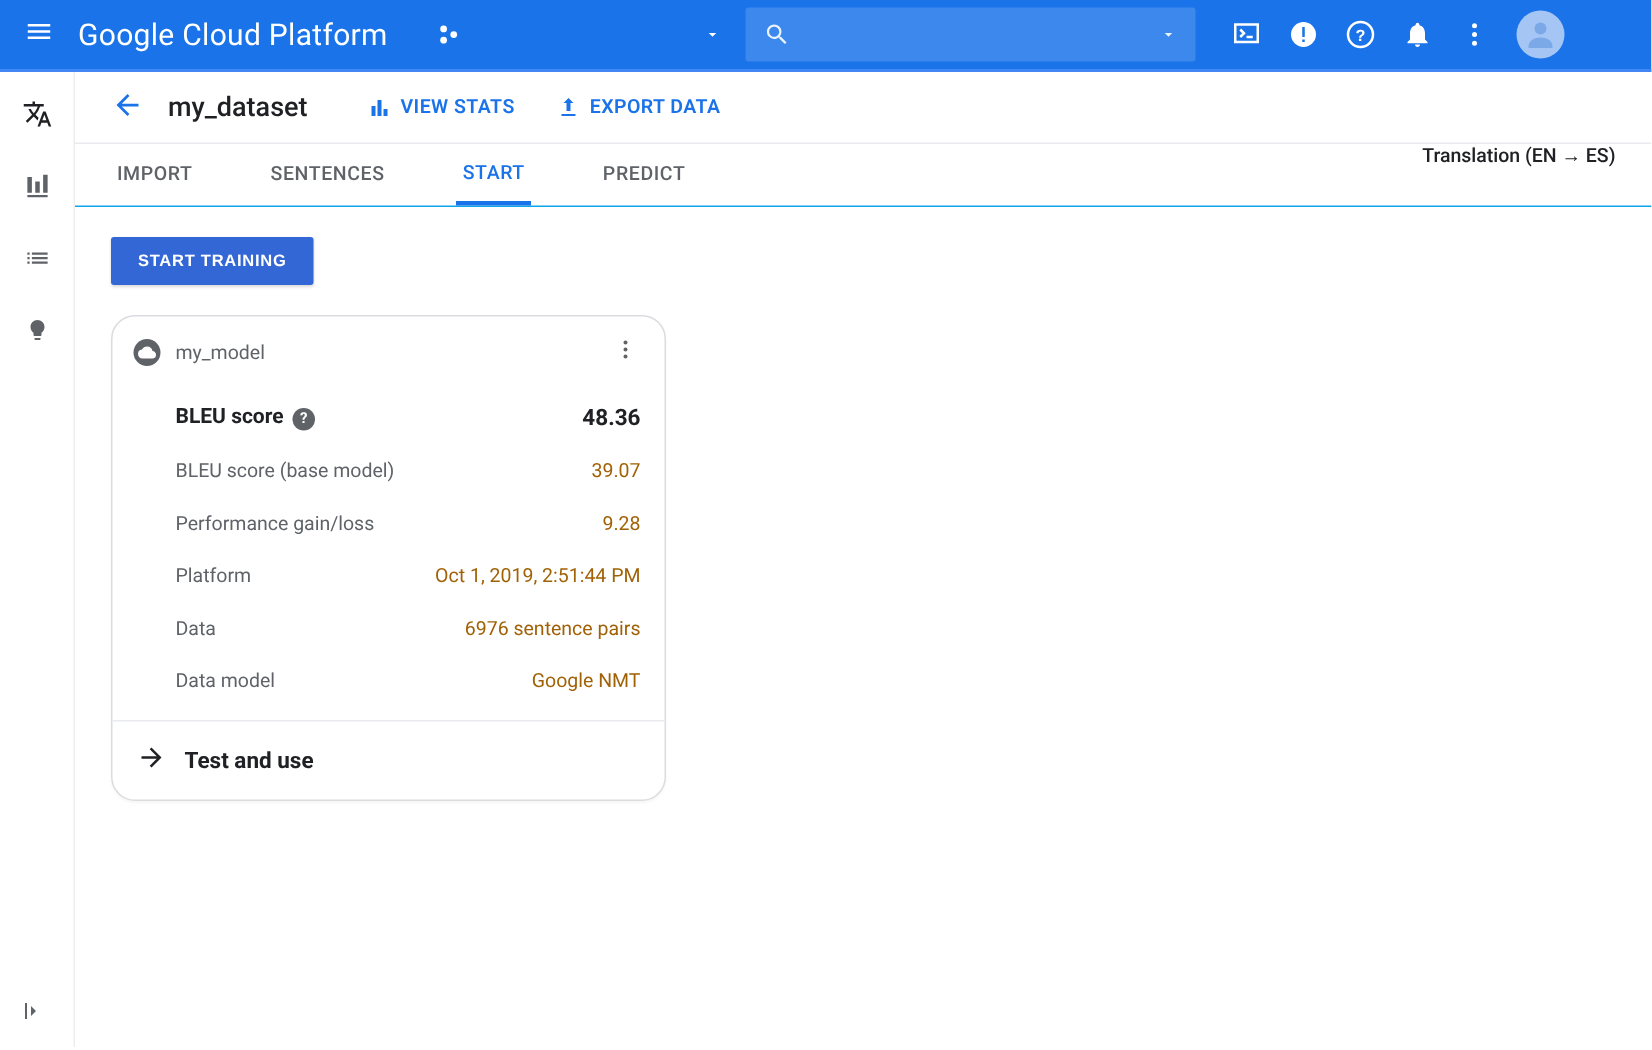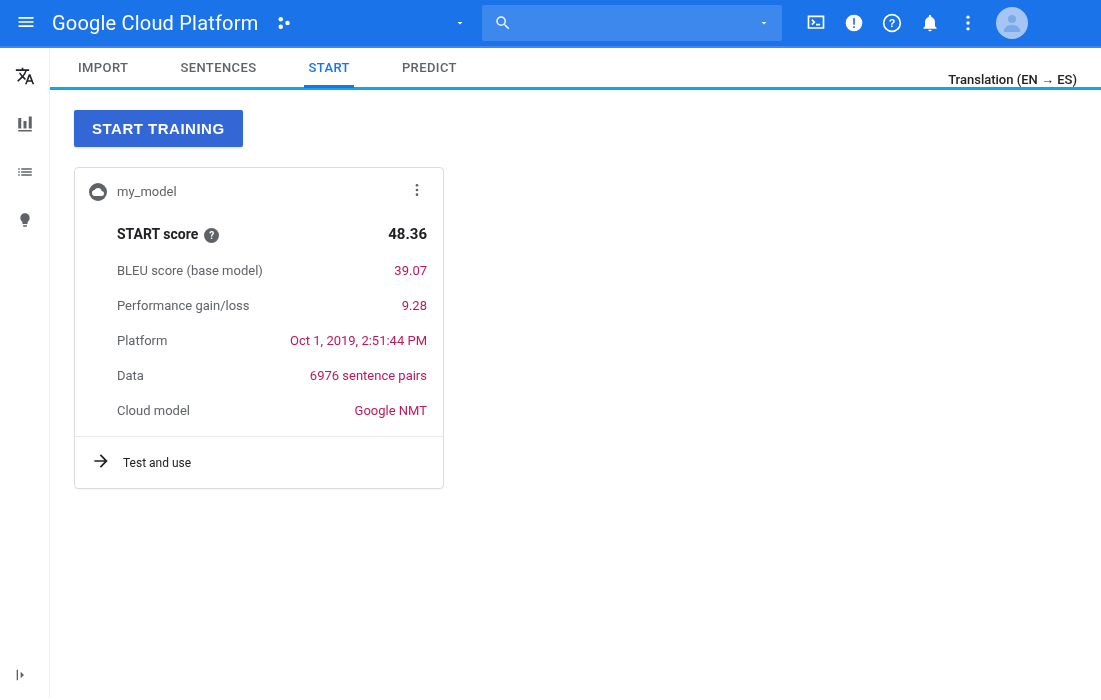--- a/index.html
+++ b/index.html
@@ -1,19 +1,19 @@
 <!DOCTYPE html>
 <html><head>
 <meta charset="utf-8">
 <style>
   * { box-sizing: border-box; margin: 0; padding: 0; }
   body { font-family: 'Roboto', 'Helvetica Neue', Arial, sans-serif; font-size: 14px; color: #202124; width: 1101px; height: 700px; overflow: hidden; background: #fff; }
   .topbar { background: #1a73e8; height: 48px; display: flex; align-items: center; padding: 0 12px; color: #fff; border-bottom: 2px solid #4285f4; }
   .topbar .hamburger { width: 24px; margin: 0 12px 0 4px; cursor: pointer; }
-  .topbar .brand { font-size: 20px; font-weight: 400; margin-right: 8px; letter-spacing: 0.2px;}
+  .topbar .brand { font-size: 20px; font-weight: 400; margin-right: 23px; letter-spacing: 0.2px;}
   .topbar .project-dots { margin-left: 8px; display:flex; align-items:center; margin-right:12px;}
   .topbar .project-drop { width: 170px; display:flex; align-items:center; justify-content:flex-end; padding-right:8px;}
   .topbar .search { flex:1; background:#3c88ec; border-radius:2px; height:36px; display:flex; align-items:center; padding:0 12px; color:#fff; margin:0 8px; max-width:300px;}
   .topbar .search svg { opacity:0.9;}
   .topbar .search-spacer { flex:1;}
   .topbar .search-drop { opacity:0.9;}
   .topbar .right-icons { display:flex; align-items:center; gap:18px; margin-left:16px; margin-right:4px;}
   .topbar .right-icons > * { cursor:pointer; display:flex; align-items:center;}
   .topbar .avatar { width:32px; height:32px; border-radius:50%; background:#a5c6f5; display:flex; align-items:center; justify-content:center;}
 
@@ -21,43 +21,43 @@
   .sidebar { width:50px; border-right:1px solid #eee; display:flex; flex-direction:column; align-items:center; padding-top:18px; gap:28px; position:relative;}
   .sidebar .side-icon { color:#5f6368; cursor:pointer; width:20px; height:20px; display:flex; align-items:center; justify-content:center;}
   .sidebar .expand { position:absolute; bottom:12px; left:14px; color:#5f6368; cursor:pointer;}
 
   .main { flex:1; display:flex; flex-direction:column;}
   .subheader { display:flex; align-items:center; height:48px; padding:0 16px 0 24px; border-bottom:1px solid #e8eaed;}
   .subheader .back { color:#1a73e8; margin-right:16px; cursor:pointer;}
   .subheader .title { font-size:18px; font-weight:500; color:#202124; margin-right:40px;}
   .subheader .action { color:#1a73e8; font-size:13px; font-weight:600; display:flex; align-items:center; gap:6px; margin-right:28px; cursor:pointer; letter-spacing:0.3px;}
 
-  .tabs { display:flex; align-items:flex-end; padding:0 24px; border-bottom:3px solid #0ea5e9; height:42px;}
+  .tabs { display:flex; align-items:flex-start; padding:0 24px; border-bottom:1px solid #0ea5e9; height:42px;}
   .tabs .tab { font-size:13px; font-weight:500; color:#5f6368; padding:0 4px; margin-right:44px; cursor:pointer; height:100%; display:flex; align-items:center; letter-spacing:0.4px;}
   .tabs .tab.active { color:#1a73e8; border-bottom:3px solid #1a73e8; margin-bottom:-1px;}
   .tabs .spacer { flex:1;}
   .tabs .translation { font-size:13px; color:#202124; font-weight:500;}
 
   .content { padding:20px 24px;}
-  .primary-btn { background:#3367d6; color:#fff; border:none; padding:10px 18px; font-size:15px; font-weight:600; border-radius:2px; cursor:pointer; letter-spacing:0.5px; box-shadow:0 1px 2px rgba(0,0,0,0.15);}
-  .card { width:370px; border:1px solid #dadce0; border-radius:4px; margin-top:20px; box-shadow:0 1px 2px rgba(0,0,0,0.04);}
+  .primary-btn { background:#3367d6; color:#fff; border:none; padding:10px 18px; font-size:11px; font-weight:600; border-radius:2px; cursor:pointer; letter-spacing:0.5px; box-shadow:0 1px 2px rgba(0,0,0,0.15);}
+  .card { width:370px; border:1px solid #dadce0; border-radius:16px; margin-top:20px; box-shadow:0 1px 2px rgba(0,0,0,0.04);}
   .card-header { display:flex; align-items:center; padding:14px 14px 8px 14px;}
   .card-header .cloud { width:18px; height:18px; border-radius:50%; background:#5f6368; display:flex; align-items:center; justify-content:center; margin-right:10px;}
   .card-header .model-name { color:#5f6368; font-size:13px; flex:1;}
   .card-header .menu { color:#5f6368; cursor:pointer; padding:0 4px;}
   .card-body { padding:6px 0 8px 42px;}
   .row { display:flex; align-items:center; padding:10px 16px 10px 0;}
   .row .label { flex:1; color:#5f6368; font-size:13px;}
-  .row .value { color:#be185d; font-size:13px;}
+  .row .value { color:#a16207; font-size:13px;}
   .row.primary .label { color:#202124; font-weight:700; font-size:14px;}
   .row.primary .value { color:#202124; font-weight:700; font-size:15px;text-align:right;}
   .row.primary .help { display:inline-flex; width:15px; height:15px; border-radius:50%; background:#5f6368; color:#fff; font-size:10px; align-items:center; justify-content:center; margin-left:6px; font-weight:700;}
   .card-footer { border-top:1px solid #e8eaed; padding:14px 16px; display:flex; align-items:center; gap:12px; cursor:pointer;}
   .card-footer .arrow { color:#202124;}
-  .card-footer .text { font-weight:400; font-size:12px;}
+  .card-footer .text { font-weight:700; font-size:15px;}
 </style>
 </head>
 <body>
 
 <div class="topbar">
   <div class="hamburger">
     <svg width="20" height="20" viewBox="0 0 24 24" fill="#fff">
         <path d="M3 18h18v-2H3v2zm0-5h18v-2H3v2zm0-7v2h18V6H3z"></path>
       </svg>
   </div>
@@ -150,20 +150,42 @@
         </svg>
     </div>
     <div class="expand">
       <svg width="16" height="16" viewBox="0 0 24 24" fill="#5f6368">
           <path d="M4 4h2v16H4zM10 7l5 5-5 5z"></path>
         </svg>
     </div>
   </div>
 
   <div class="main">
+    <div class="subheader">
+      <div class="back">
+        <svg width="22" height="22" viewBox="0 0 24 24" fill="#1a73e8">
+            <path d="M20 11H7.83l5.59-5.59L12 4l-8 8 8 8 1.41-1.41L7.83 13H20v-2z"></path>
+          </svg>
+      </div>
+      <div class="title">my_dataset</div>
+      <div class="action">
+        <svg width="16" height="16" viewBox="0 0 24 24" fill="#1a73e8">
+            <rect x="4" y="10" width="4" height="10"></rect>
+            <rect x="10" y="4" width="4" height="16"></rect>
+            <rect x="16" y="13" width="4" height="7"></rect>
+          </svg>
+        <span>VIEW STATS</span>
+      </div>
+      <div class="action">
+        <svg width="16" height="16" viewBox="0 0 24 24" fill="#1a73e8">
+            <path d="M5 20h14v-2H5v2zM12 2L7 7h3v8h4V7h3l-5-5z"></path>
+          </svg>
+        <span>EXPORT DATA</span>
+      </div>
+    </div>
 
     <div class="tabs">
       <div class="tab">IMPORT</div>
       <div class="tab">SENTENCES</div>
       <div class="tab active">START</div>
       <div class="tab">PREDICT</div>
       <div class="spacer"></div>
       <div class="translation">Translation (EN → ES)</div>
     </div>
 
@@ -181,41 +203,41 @@
           <div class="menu">
             <svg width="16" height="16" viewBox="0 0 24 24" fill="#5f6368">
                 <circle cx="12" cy="5" r="2"></circle>
                 <circle cx="12" cy="12" r="2"></circle>
                 <circle cx="12" cy="19" r="2"></circle>
               </svg>
           </div>
         </div>
         <div class="card-body">
           <div class="row primary">
-            <div class="label"><span>START score</span><span class="help">?</span></div>
+            <div class="label"><span>BLEU score</span><span class="help">?</span></div>
             <div class="value">48.36</div>
           </div>
           <div class="row">
             <div class="label">BLEU score (base model)</div>
             <div class="value">39.07</div>
           </div>
           <div class="row">
             <div class="label">Performance gain/loss</div>
             <div class="value">9.28</div>
           </div>
           <div class="row">
             <div class="label">Platform</div>
             <div class="value">Oct 1, 2019, 2:51:44 PM</div>
           </div>
           <div class="row">
             <div class="label">Data</div>
             <div class="value">6976 sentence pairs</div>
           </div>
           <div class="row">
-            <div class="label">Cloud model</div>
+            <div class="label">Data model</div>
             <div class="value">Google NMT</div>
           </div>
         </div>
         <div class="card-footer">
           <span class="arrow">
             <svg width="20" height="20" viewBox="0 0 24 24" fill="#202124">
                 <path d="M4 11h12.17l-5.59-5.59L12 4l8 8-8 8-1.41-1.41L16.17 13H4v-2z"></path>
               </svg>
           </span>
           <span class="text">Test and use</span>

